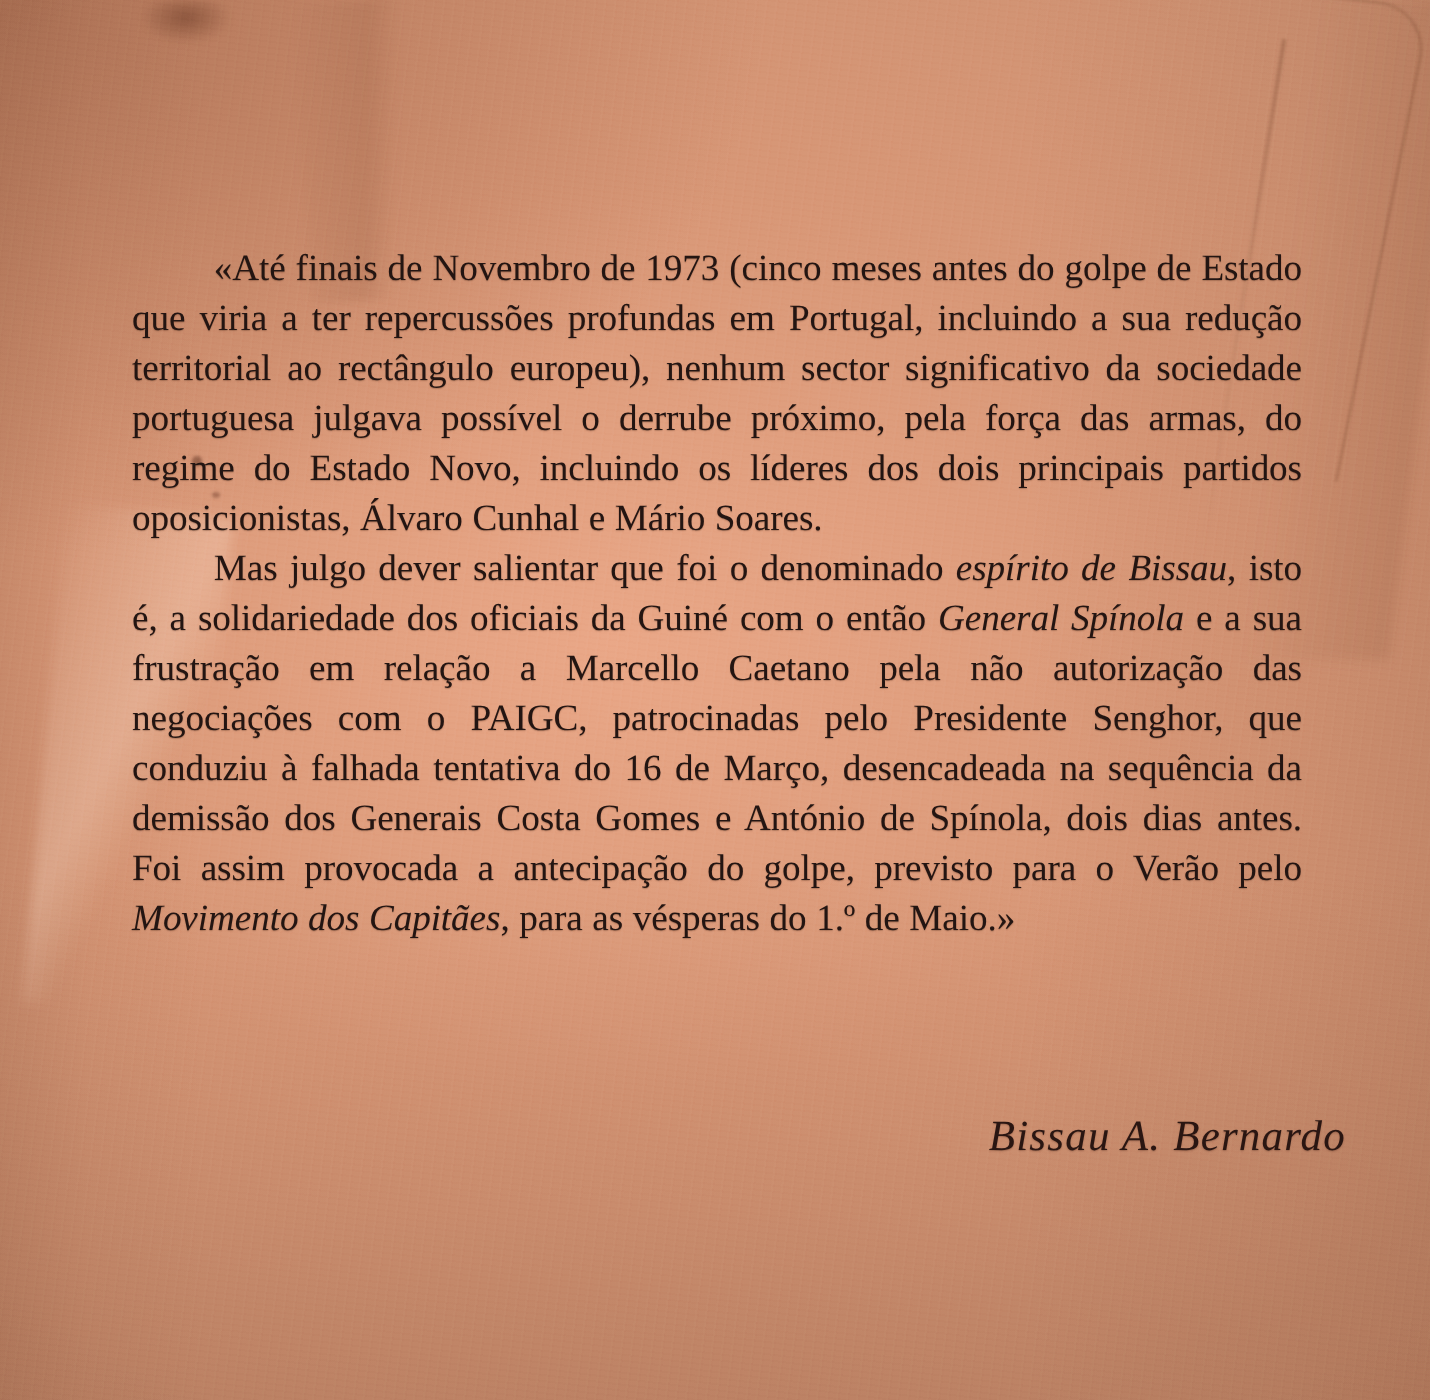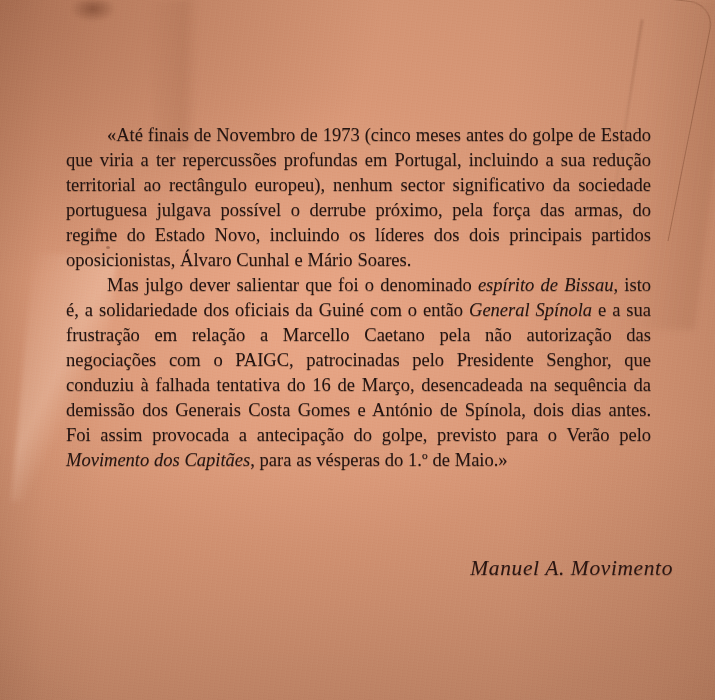--- a/index.html
+++ b/index.html
@@ -210,15 +210,15 @@
   <div class="cover-edge-2"></div>
   <div class="edge-shade-right"></div>
   <div class="vignette"></div>
   <div class="grain"></div>
 
   <div id="text-block" class="soft">
     <p><span>«Até finais de Novembro de 1973 (cinco meses antes do golpe de Estado que viria a ter repercussões profundas em Portugal, incluindo a sua redução territorial ao rectângulo europeu), nenhum sector significativo da sociedade portuguesa julgava possível o derrube próximo, pela força das armas, do regime do Estado Novo, incluindo os líderes dos dois principais partidos oposicionistas, Álvaro Cunhal e Mário Soares.</span></p>
     <p class="last-just"><span>Mas julgo dever salientar que foi o denominado </span><em>espírito de Bissau</em><span>, isto é, a solidariedade dos oficiais da Guiné com o então </span><em>General Spínola</em><span> e a sua frustração em relação a Marcello Caetano pela não autorização das negociações com o PAIGC, patrocinadas pelo Presidente Senghor, que conduziu à falhada tentativa do 16 de Março, desencadeada na sequência da demissão dos Generais Costa Gomes e António de Spínola, dois dias antes. Foi assim provocada a antecipação do golpe, previsto para o Verão pelo </span><em>Movimento dos Capitães</em><span>, para as vésperas do 1.º de Maio.»</span></p>
   </div>
 
-  <div id="signature" class="soft">Manuel A. Movimento</div>
+  <div id="signature" class="soft">Bissau A. Bernardo</div>
 
 </div>
 
 </body></html>

